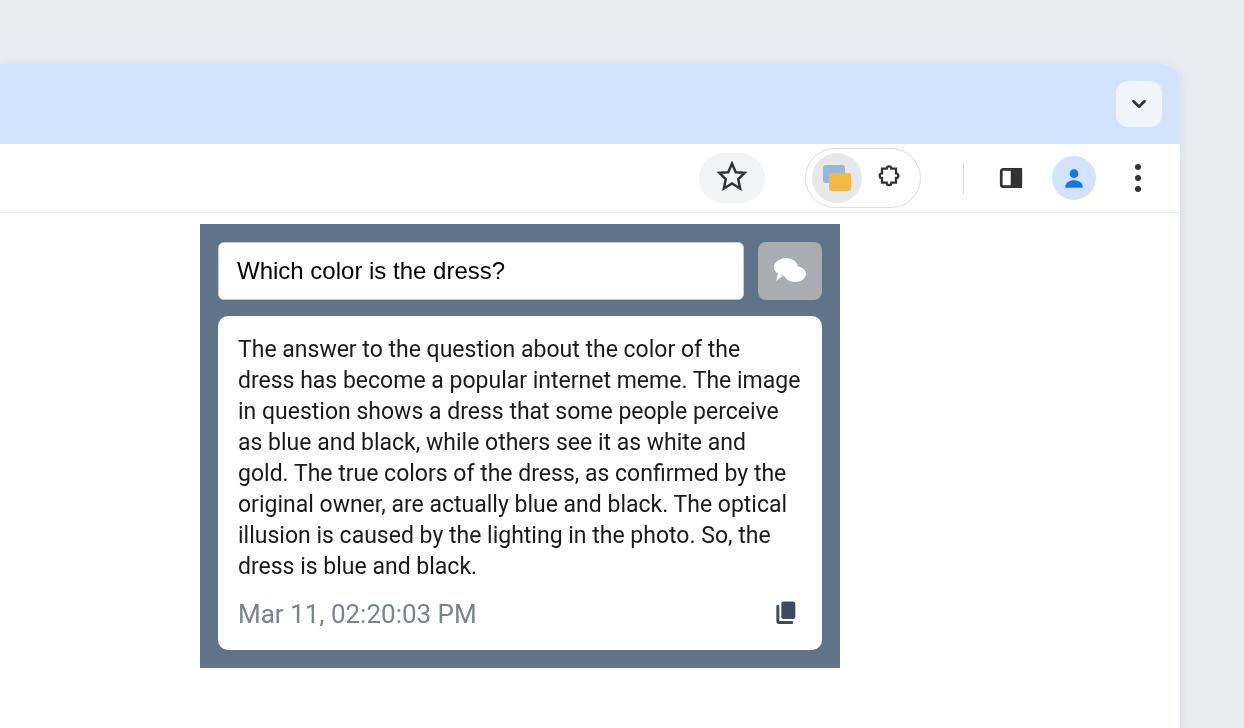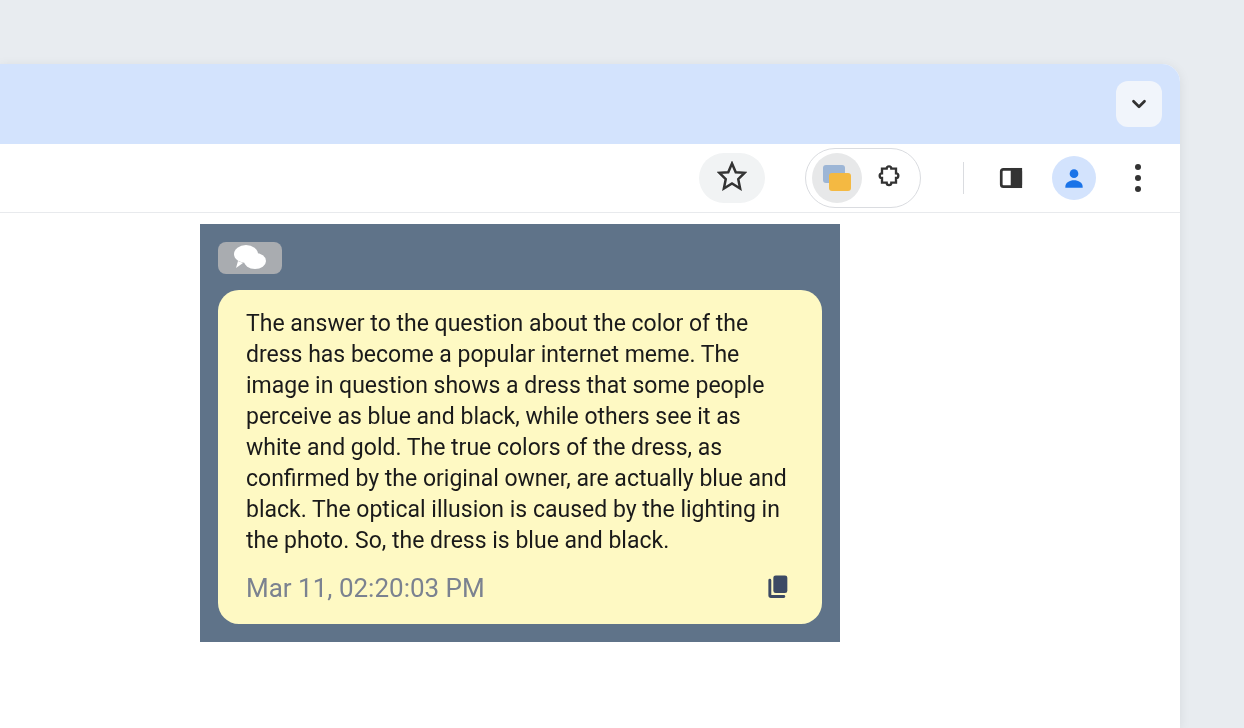--- a/index.html
+++ b/index.html
@@ -203,23 +203,23 @@
       border-radius: 8px;
       display: flex;
       align-items: center;
       justify-content: center;
       cursor: pointer;
     }
     .chat-send-btn svg {
       fill: #fff;
     }
     .answer-card {
-      background: #fef9c3;
-      border-radius: 21px;
-      padding: 18px 28px;
+      background: #ffffff;
+      border-radius: 10px;
+      padding: 18px 20px;
     }
     .answer-text {
       font-size: 23px;
       line-height: 1.35;
       color: #1a1a1a;
     }
     .answer-footer {
       display: flex;
       justify-content: space-between;
       align-items: center;
@@ -284,20 +284,21 @@
       <div class="menu-dot"></div>
       <div class="menu-dot"></div>
     </div>
   </div>
   <div class="content-divider"></div>
   <div class="content-area"></div>
 </div>
 
 <div class="chat-popup">
   <div class="chat-input-row">
+    <input type="text" class="chat-input" value="Which color is the dress?" style="">
     <div class="chat-send-btn">
       <svg width="36" height="32" viewBox="0 0 36 32">
         <ellipse cx="14" cy="12" rx="12" ry="9" fill="#fff"></ellipse>
         <ellipse cx="23" cy="19" rx="11" ry="8" fill="#fff"></ellipse>
         <polygon points="6,19 4,26 11,21" fill="#fff"></polygon>
       </svg>
     </div>
   </div>
   <div class="answer-card">
     <div class="answer-text">The answer to the question about the color of the dress has become a popular internet meme. The image in question shows a dress that some people perceive as blue and black, while others see it as white and gold. The true colors of the dress, as confirmed by the original owner, are actually blue and black. The optical illusion is caused by the lighting in the photo. So, the dress is blue and black.</div>

